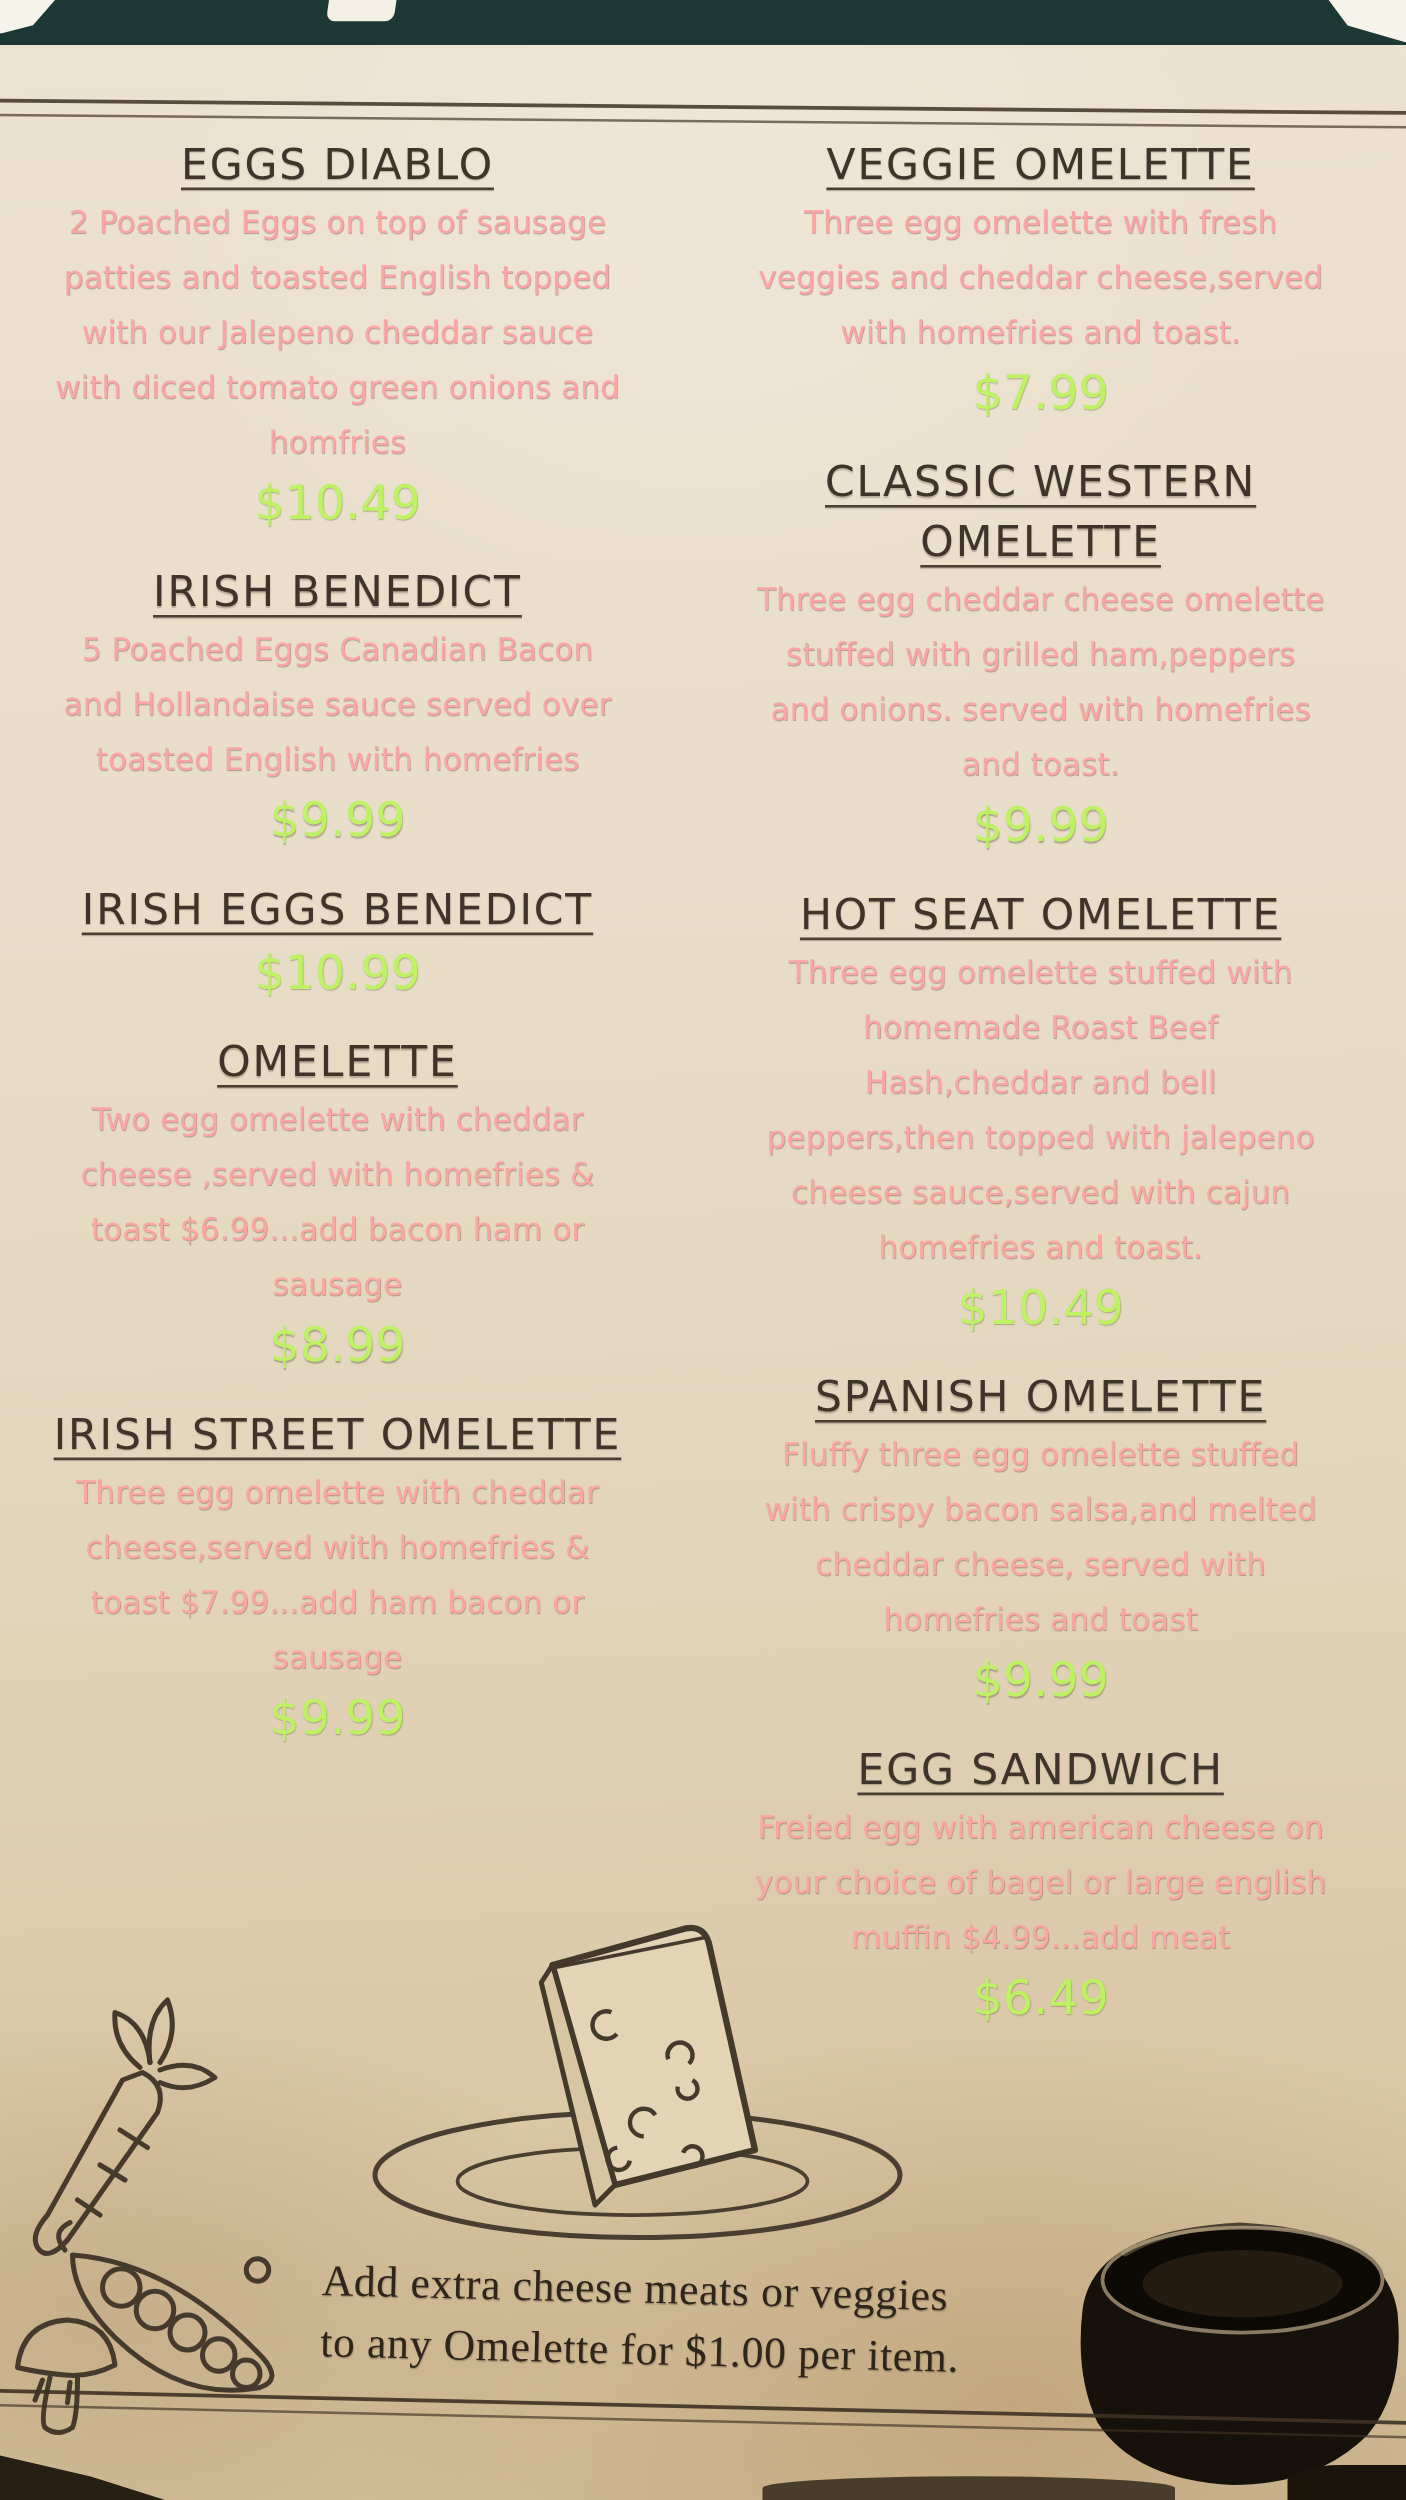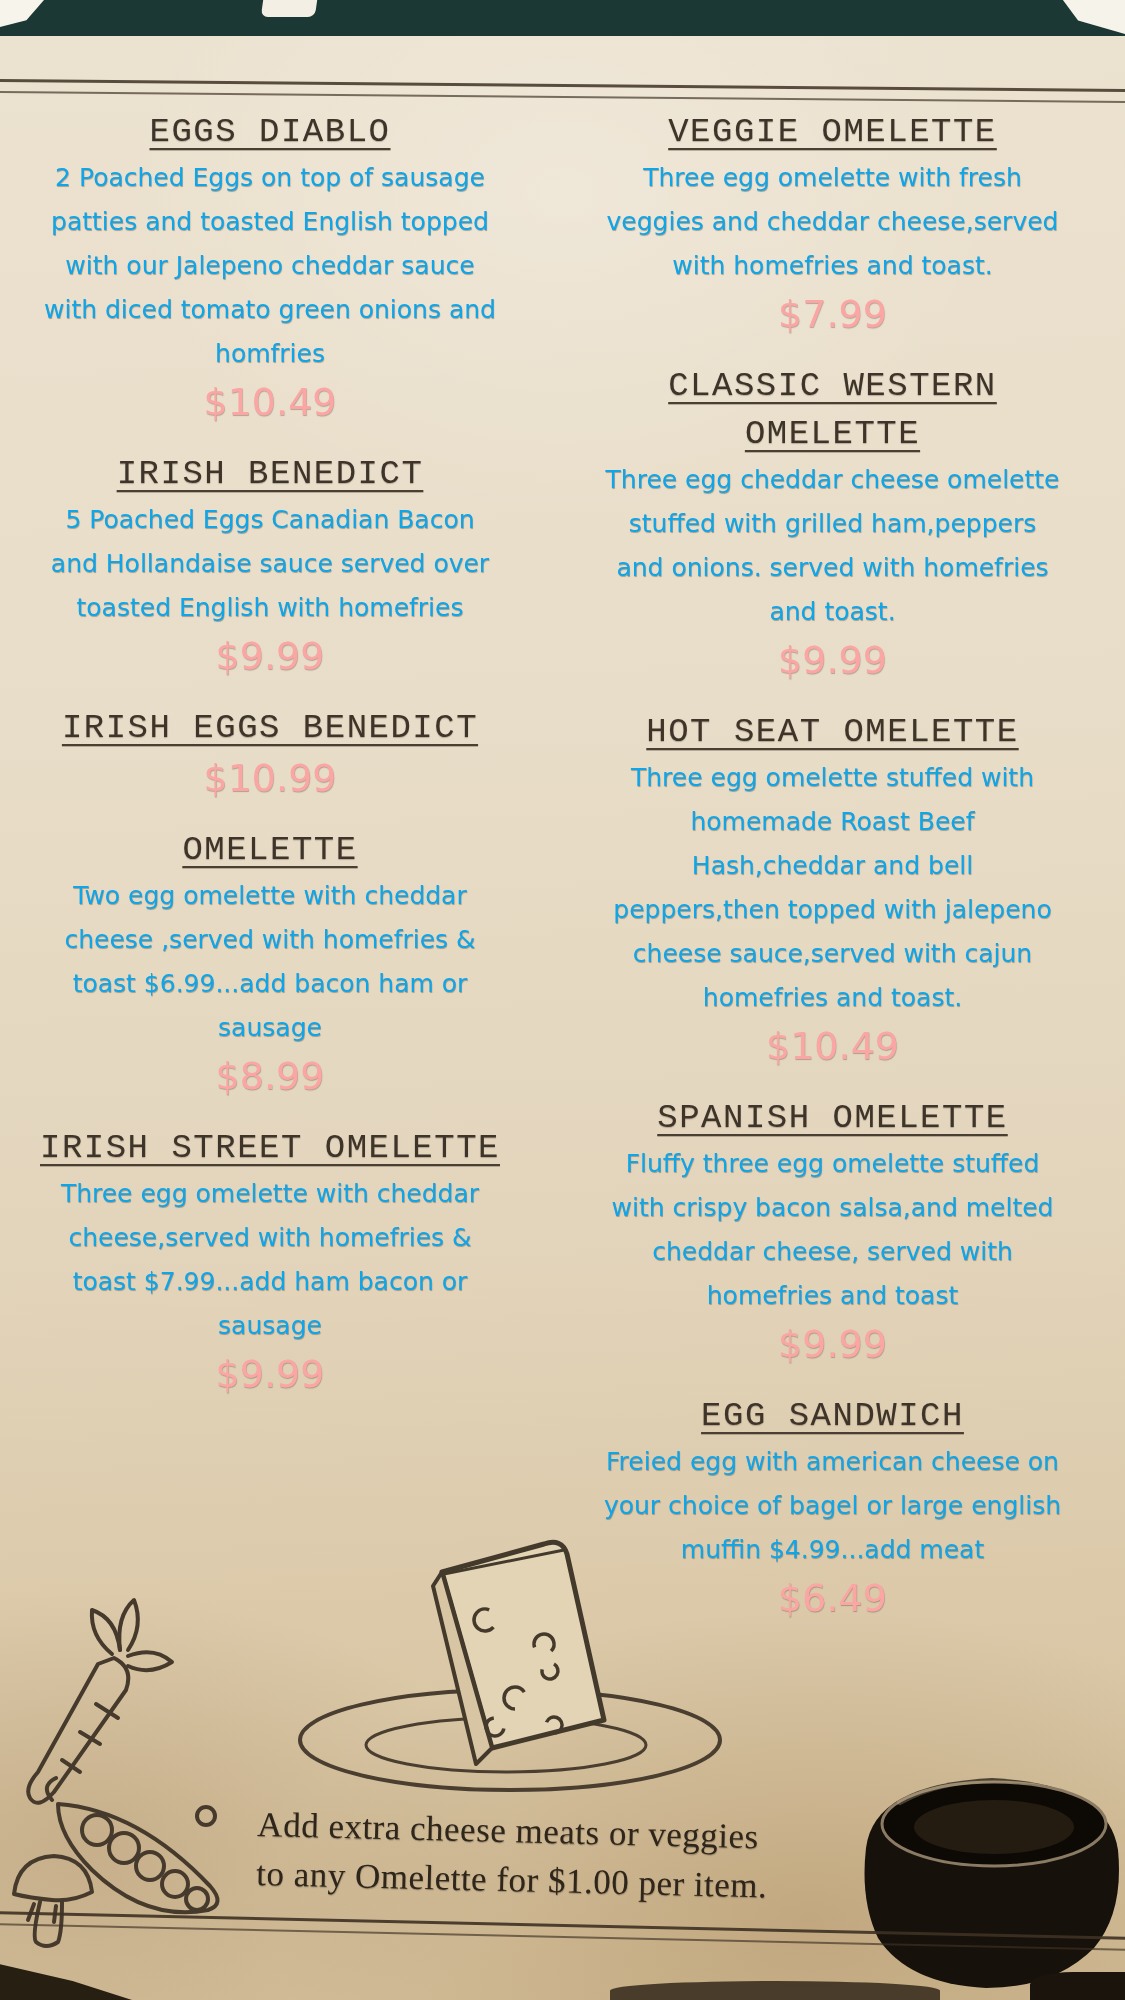--- a/index.html
+++ b/index.html
@@ -18,24 +18,24 @@
   .rule{position:absolute;left:-8px;width:1145px;height:9px;}
   .rule-top{top:84px;border-top:3px solid rgba(72,60,46,.9);border-bottom:2px solid rgba(72,60,46,.72);transform:rotate(0.5deg);}
   .rule-bottom{top:1924px;border-top:3px solid rgba(62,50,36,.9);border-bottom:2px solid rgba(62,50,36,.65);transform:rotate(1.3deg);}
   .col{position:absolute;top:108px;text-align:center;color:#463b2f;}
   .col-left{left:20px;width:500px;}
   .col-right{left:560px;width:545px;}
   .menu-item{margin-bottom:24px;}
   .item-title{font-size:34px;line-height:48px;letter-spacing:1.5px;color:#3e342a;
               text-shadow:0 1px 1px rgba(90,75,58,.35);}
   .tline{display:block;text-decoration:underline;text-decoration-thickness:2px;
-         text-underline-offset:7px;text-decoration-color:#4a3f33;font-family:Liberation Mono, monospace;}
-  .item-desc{font-size:25px;line-height:44px;white-space:pre-line;color:#0ea5e9;
+         text-underline-offset:7px;text-decoration-color:#4a3f33;}
+  .item-desc{font-size:25px;line-height:44px;white-space:pre-line;color:#fca5a5;
              text-shadow:0.5px 0.8px 0.7px rgba(95,80,62,.45);}
-  .item-price{font-size:38px;line-height:48px;color:#fca5a5;margin-top:2px;
+  .item-price{font-size:38px;line-height:48px;color:#bef264;margin-top:2px;
               text-shadow:0.5px 1px 1px rgba(90,75,58,.4);}
   .note{position:absolute;left:258px;top:1800px;width:680px;transform:rotate(1.4deg);
         transform-origin:0 0;font-family:"Liberation Serif",serif;font-size:35px;
         line-height:49px;color:#2e251b;letter-spacing:.5px;
         text-shadow:0.5px 1px 1px rgba(80,65,50,.4);}
   .art{position:absolute;}
   .art-cheese{left:292px;top:1528px;width:440px;height:270px;}
   .art-veggies{left:0;top:1592px;width:250px;height:360px;}
   .art-pot{left:856px;top:1750px;width:270px;height:245px;}
   .corner-bl{position:absolute;left:0;top:1958px;width:132px;height:42px;background:#281f13;

